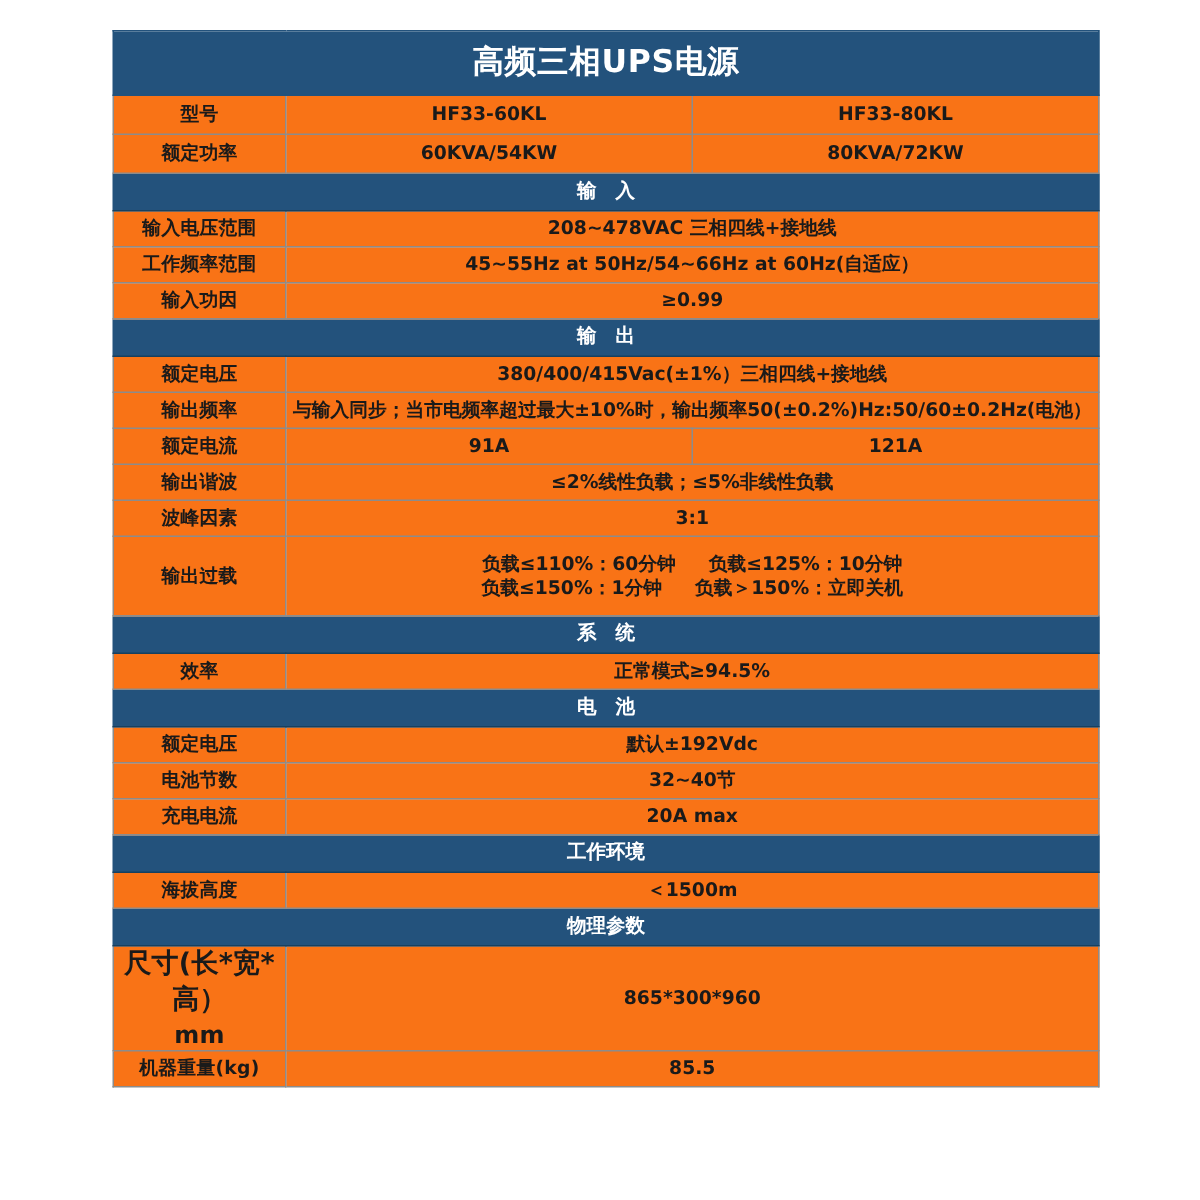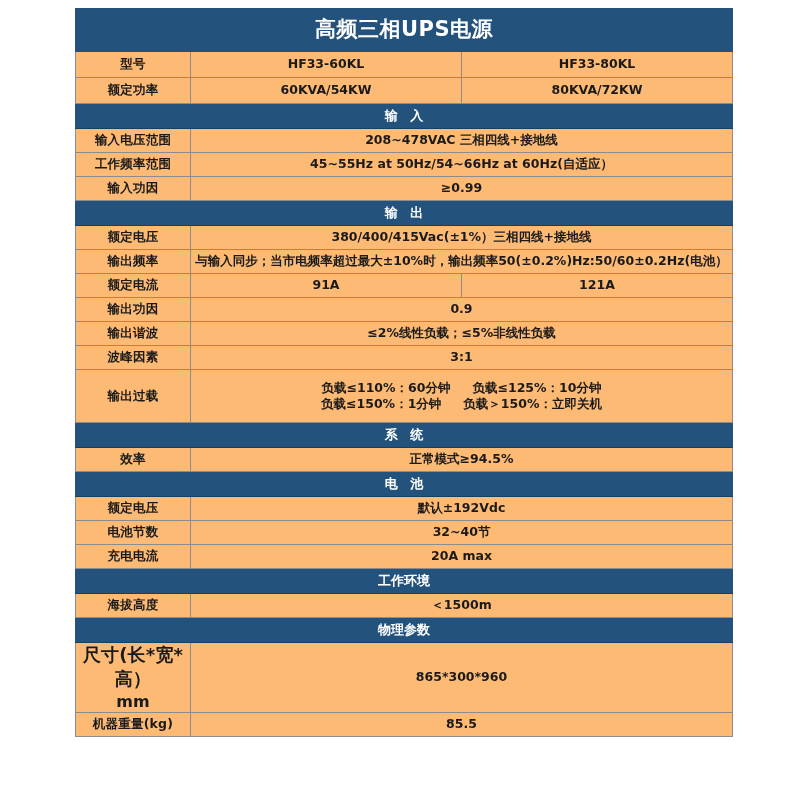--- a/index.html
+++ b/index.html
@@ -15,36 +15,36 @@
     overflow: hidden;
   }
   #sheet {
     position: relative;
     width: 800px;
     height: 800px;
   }
   table.spec {
     position: absolute;
     left: 75px;
-    top: 8px;
+    top: 20px;
     width: 657px;
     border-collapse: collapse;
     table-layout: fixed;
     border-radius: 15px;
   }
   table.spec td {
     border: 1px solid #8c8c8c;
     padding: 0;
     vertical-align: middle;
     text-align: center;
     color: #1a1a1a;
     font-size: 12.5px;
     font-weight: bold;
     line-height: 1.32;
-    background: #fdba74;
+    background: #f97316;
   }
   
   tr.title-row td {
     background: #23527c;
     border: 1px solid #23527c;
     color: #ffffff;
     font-size: 21px;
     font-weight: bold;
     height: 42px;
     letter-spacing: 0.5px;
@@ -140,24 +140,20 @@
       <tr class="r-std">
         <td class="label">输出频率</td>
         <td class="val nowrap" colspan="2">与输入同步；当市电频率超过最大±10%时，输出频率50(±0.2%)Hz:50/60±0.2Hz(电池）</td>
       </tr>
       <tr class="r-std">
         <td class="label">额定电流</td>
         <td class="val val-half">91A</td>
         <td class="val val-half">121A</td>
       </tr>
       <tr class="r-std">
-        <td class="label">输出功因</td>
-        <td class="val" colspan="2">0.9</td>
-      </tr>
-      <tr class="r-std">
         <td class="label">输出谐波</td>
         <td class="val" colspan="2">≤2%线性负载；≤5%非线性负载</td>
       </tr>
       <tr class="r-std">
         <td class="label">波峰因素</td>
         <td class="val" colspan="2">3:1</td>
       </tr>
       <tr class="r-tall">
         <td class="label">输出过载</td>
         <td class="val" colspan="2">

